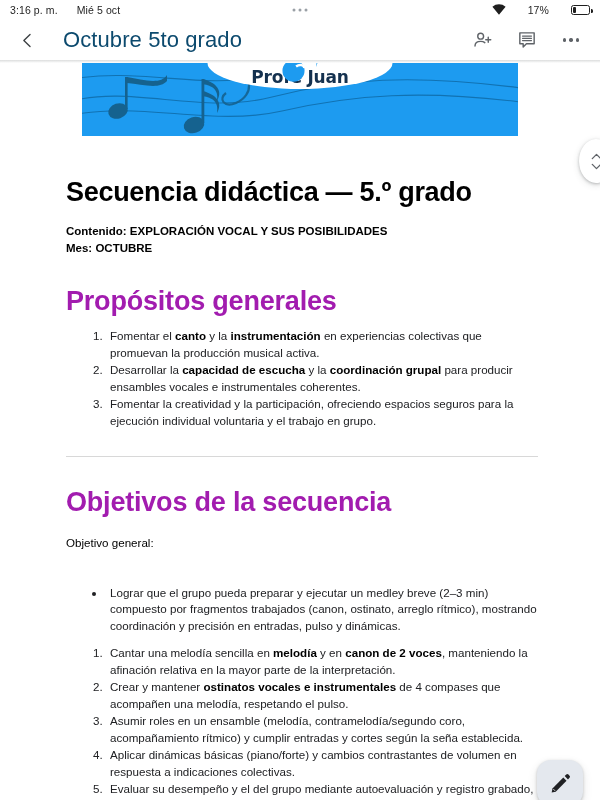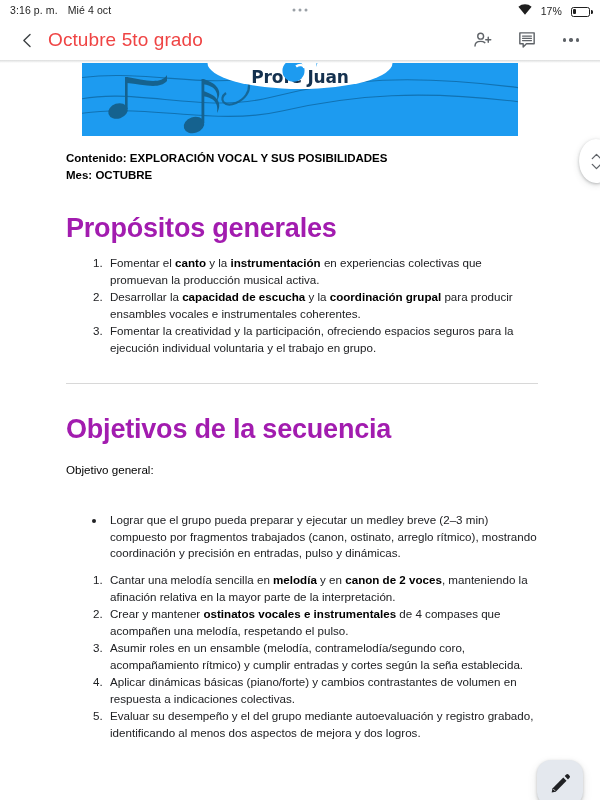--- a/index.html
+++ b/index.html
@@ -24,33 +24,33 @@
   .status-bar {
     position: relative;
     height: 20px;
     display: flex;
     align-items: center;
     padding: 0 10px;
     font-size: 10.5px;
     color: #1f1f1f;
     letter-spacing: .1px;
   }
-  .status-left { display: flex; align-items: baseline; gap: 10px; white-space: nowrap; }
+  .status-left { display: flex; align-items: baseline; gap: 19px; white-space: nowrap; }
   .status-spacer { flex: 1; }
   .status-dots {
     position: absolute;
     left: 50%; top: 50%;
     transform: translate(-50%, -50%);
     display: flex; gap: 3px;
   }
   .status-dots i {
     width: 3px; height: 3px; border-radius: 50%;
     background: #9aa0a6; display: block;
   }
-  .status-right { display: flex; align-items: flex-end; gap: 9px; white-space: nowrap; }
+  .status-right { display: flex; align-items: center; gap: 22px; white-space: nowrap; }
   .wifi-ico { display: block; }
   .battery {
     position: relative;
     width: 19px; height: 10px;
     border: 1.3px solid #1f1f1f;
     border-radius: 2.5px;
     display: inline-block;
   }
   .battery::after {
     content: "";
@@ -80,23 +80,23 @@
   }
   .tb-btn {
     width: 34px; height: 34px;
     display: flex; align-items: center; justify-content: center;
     border: none; background: transparent;
     cursor: pointer; border-radius: 50%;
     padding: 0;
     flex: 0 0 auto;
   }
   .tb-title {
-    font-size: 19px;
-    color: #ef4444;
-    margin-left: 4px;
+    font-size: 22px;
+    color: #0c4a6e;
+    margin-left: 19px;
     white-space: nowrap;
     letter-spacing: .1px;
   }
   .tb-spacer { flex: 1; }
   .tb-actions { display: flex; align-items: center; gap: 10px; }
   .kebab { display: flex; flex-direction: row; gap: 3.4px; }
   .kebab i { width: 3.4px; height: 3.4px; border-radius: 50%; background: #5f6368; display: block; }
 
   .toolbar-shadow {
     height: 3px;
@@ -241,21 +241,21 @@
   }
 </style>
 </head>
 <body>
 
 <div class="device">
 
   <div class="status-bar">
     <div class="status-left">
       <span>3:16 p. m.</span>
-      <span>Mié 4 oct</span>
+      <span>Mié 5 oct</span>
     </div>
     <div class="status-dots">
       <i></i>
         <i></i>
         <i></i>
     </div>
     <div class="status-spacer"></div>
     <div class="status-right">
       <span class="wifi-ico">
         <svg width="14" height="11" viewBox="0 0 24 19" aria-hidden="true">
@@ -338,20 +338,21 @@
                 <path d="M13.2 16.4 V3.4 c 5.6 1.6 8.6 5.2 6.2 10.4 c 1.2 -6 -2 -7.3 -6.2 -8.2" fill="#1d9bf0"></path>
                 <path d="M10.2 13.6 c 1.6 -1.1 3.4 -.8 3.9 .6" fill="none" stroke="#ffffff" stroke-width="1.2"></path>
               </svg>
             </span>
           </div>
         </div>
       </div>
 
       <div class="doc-body">
 
+        <h1 class="doc-h1">Secuencia didáctica — 5.º grado</h1>
 
         <div class="meta">
           <div>Contenido: EXPLORACIÓN VOCAL Y SUS POSIBILIDADES</div>
           <div>Mes: OCTUBRE</div>
         </div>
 
         <h2 class="doc-h2">Propósitos generales</h2>
         <ol class="doc-list">
             <li><span>Fomentar el </span><b>canto</b><span> y la </span><b>instrumentación</b><span> en experiencias colectivas que promuevan la producción musical activa.</span></li>
             <li><span>Desarrollar la </span><b>capacidad de escucha</b><span> y la </span><b>coordinación grupal</b><span> para producir ensambles vocales e instrumentales coherentes.</span></li>

